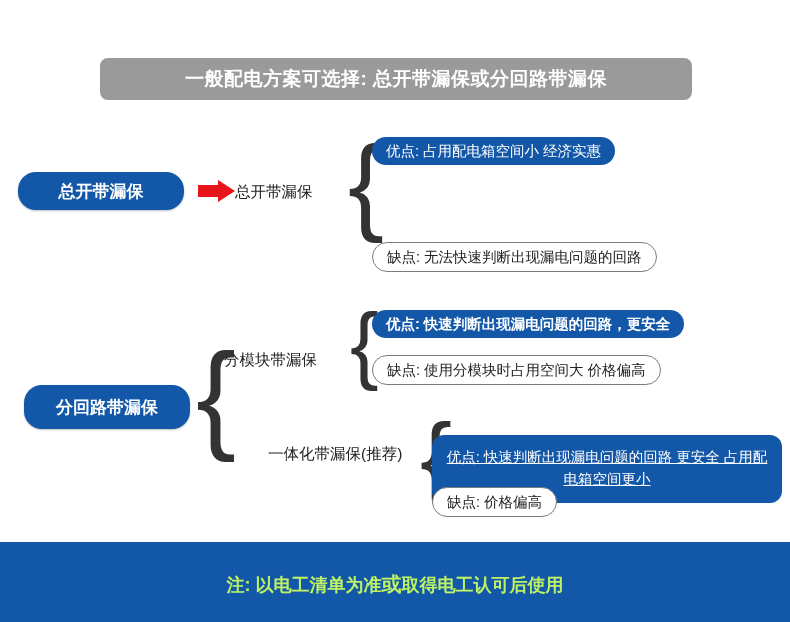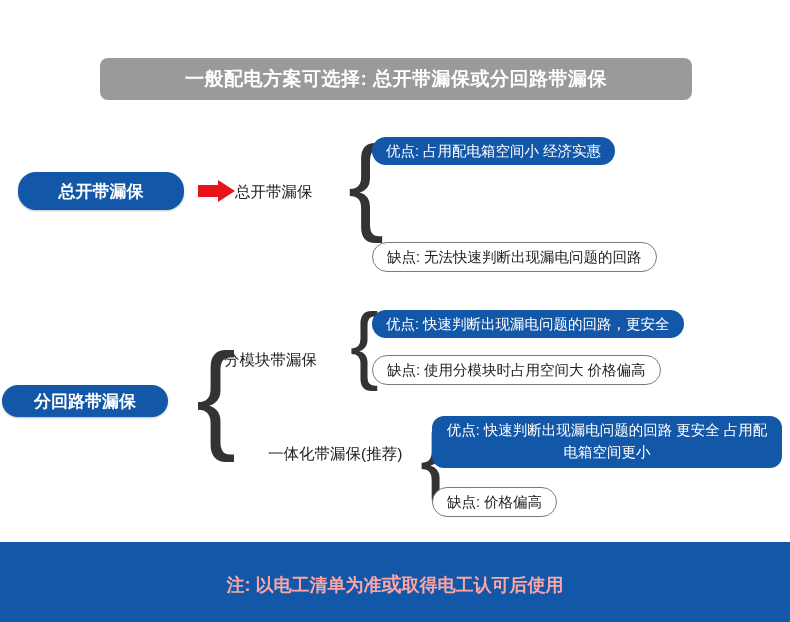--- a/index.html
+++ b/index.html
@@ -21,21 +21,21 @@
   }
 
   
   .pill{
     position:absolute;background:#1257a8;border-radius:18px;
     color:#ffffff;font-weight:bold;font-size:17px;
     display:flex;align-items:center;justify-content:center;
     box-shadow:0 1px 2px rgba(0,0,0,.25);
   }
   #pill-main{left:18px;top:172px;width:166px;height:38px;}
-  #pill-branch{left:2px;top:385px;width:166px;height:32px;}
+  #pill-branch{left:24px;top:385px;width:166px;height:44px;}
 
   
   .arrow{
     position:absolute;left:198px;top:180px;width:38px;height:22px;
   }
 
   
   .node-text{
     position:absolute;color:#222;font-size:15.5px;white-space:nowrap;
   }
@@ -61,32 +61,32 @@
   .bubble-blue{
     position:absolute;background:#1257a8;border-radius:15px;
     color:#ffffff;font-size:14.5px;
     display:flex;align-items:center;justify-content:center;
     padding:0 14px;white-space:nowrap;
   }
   .bubble-blue.multi{border-radius:12px;text-align:center;line-height:1.5;white-space:normal;}
 
   #b-main-pro{left:372px;top:137px;height:28px;}
   #b-main-con{left:372px;top:219px;height:28px;margin-top:23px;}
-  #b-mod-pro{left:372px;top:310px;height:28px;}
+  #b-mod-pro{left:372px;top:310px;height:28px;font-weight:bold;}
   #b-mod-con{left:372px;top:355px;height:28px;}
-  #b-int-pro{left:432px;top:416px;width:322px;height:52px;}
+  #b-int-pro{left:432px;top:435px;width:322px;height:68px;text-decoration:underline;}
   #b-int-con{left:432px;top:487px;height:28px;text-align:center;}
 
   
   .footer-rule{position:absolute;left:0;top:542px;width:790px;height:4px;background:#1257a8;}
   .footer{
     position:absolute;left:0;top:546px;width:790px;height:76px;
     background:#1257a8;display:flex;align-items:center;justify-content:center;
   }
-  .footer-text{color:#fca5a5;font-size:18px;font-weight:bold;}
+  .footer-text{color:#bef264;font-size:18px;font-weight:bold;}
   .footer-text b{font-size:20px;}
 </style>
 </head>
 <body>
 
 <div class="canvas">
 
   <div class="header-bar">一般配电方案可选择: 总开带漏保或分回路带漏保</div>
 
   <div class="pill" id="pill-main">总开带漏保</div>

